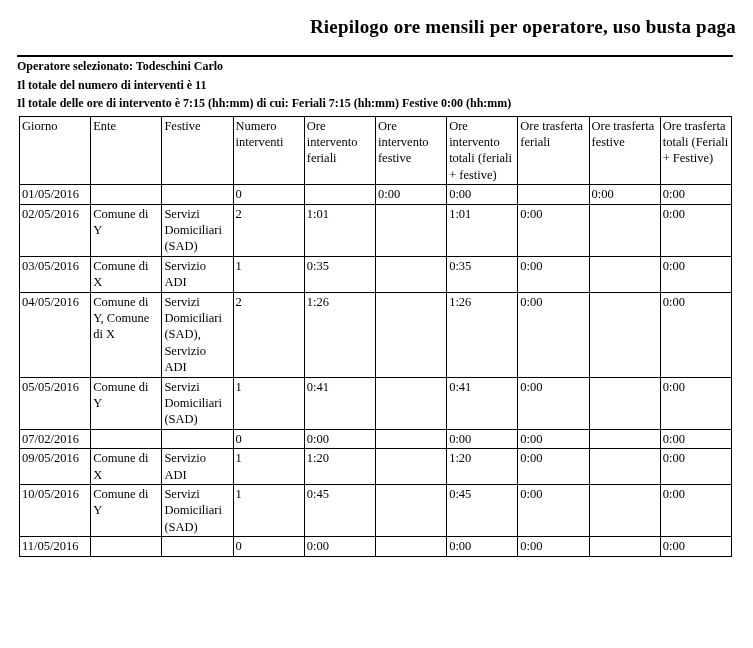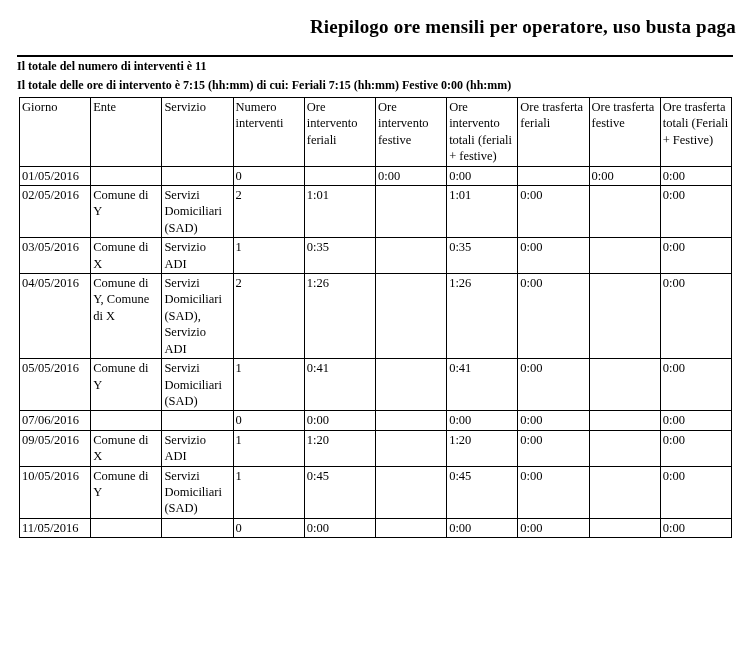--- a/index.html
+++ b/index.html
@@ -56,29 +56,30 @@
 </style>
 </head>
 <body>
 
 <div class="page">
 
   <h1 class="report-title">Riepilogo ore mensili per operatore, uso busta paga</h1>
 
   <hr class="title-rule">
 
+  <p class="summary-line">Operatore selezionato: Todeschini Carlo</p>
   <p class="summary-line">Il totale del numero di interventi è 11</p>
   <p class="summary-line">Il totale delle ore di intervento è 7:15 (hh:mm) di cui: Feriali 7:15 (hh:mm) Festive 0:00 (hh:mm)</p>
 
   <table class="report">
     <thead>
       <tr>
           <th>Giorno</th>
           <th>Ente</th>
-          <th>Servizio</th>
+          <th>Festive</th>
           <th>Numero interventi</th>
           <th>Ore intervento feriali</th>
           <th>Ore intervento festive</th>
           <th>Ore intervento totali (feriali + festive)</th>
           <th>Ore trasferta feriali</th>
           <th>Ore trasferta festive</th>
           <th>Ore trasferta totali (Feriali + Festive)</th>
         </tr>
     </thead>
     <tbody>
@@ -136,21 +137,21 @@
           <td>Servizi Domiciliari (SAD)</td>
           <td>1</td>
           <td>0:41</td>
           <td></td>
           <td>0:41</td>
           <td>0:00</td>
           <td></td>
           <td>0:00</td>
         </tr>
         <tr>
-          <td>07/06/2016</td>
+          <td>07/02/2016</td>
           <td></td>
           <td></td>
           <td>0</td>
           <td>0:00</td>
           <td></td>
           <td>0:00</td>
           <td>0:00</td>
           <td></td>
           <td>0:00</td>
         </tr>

